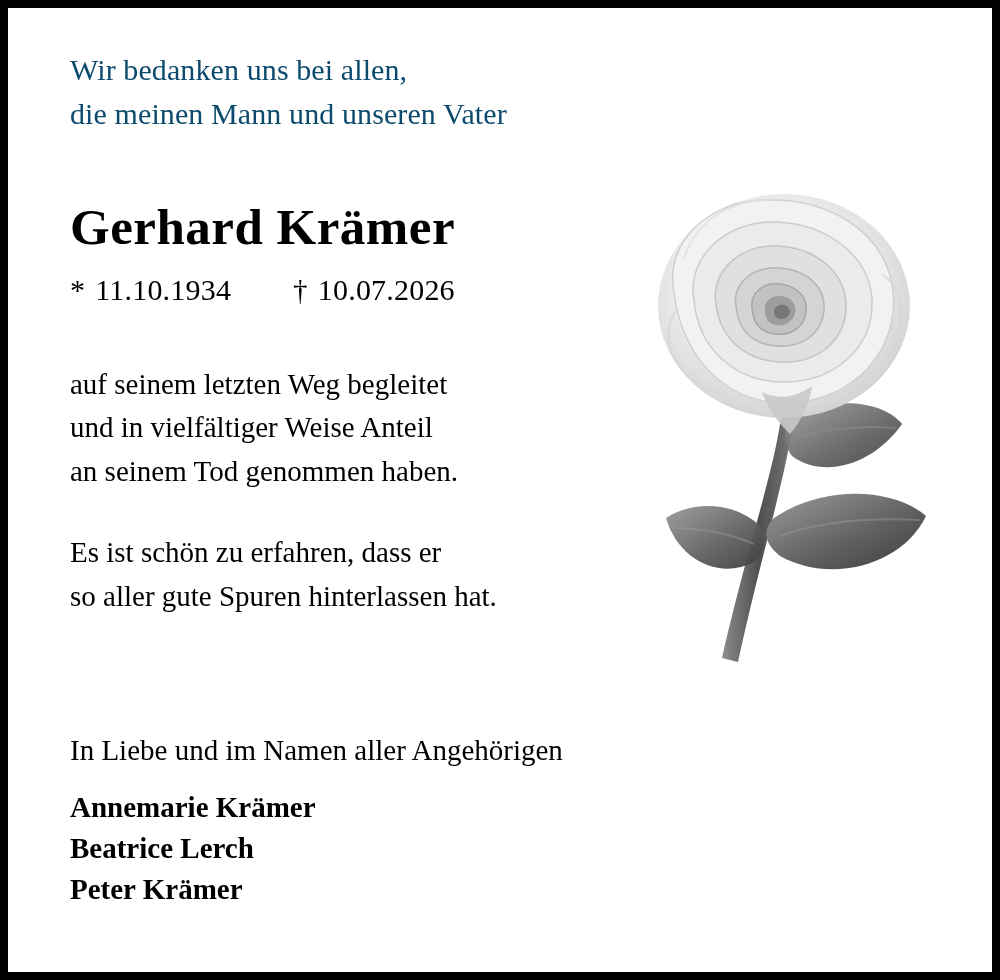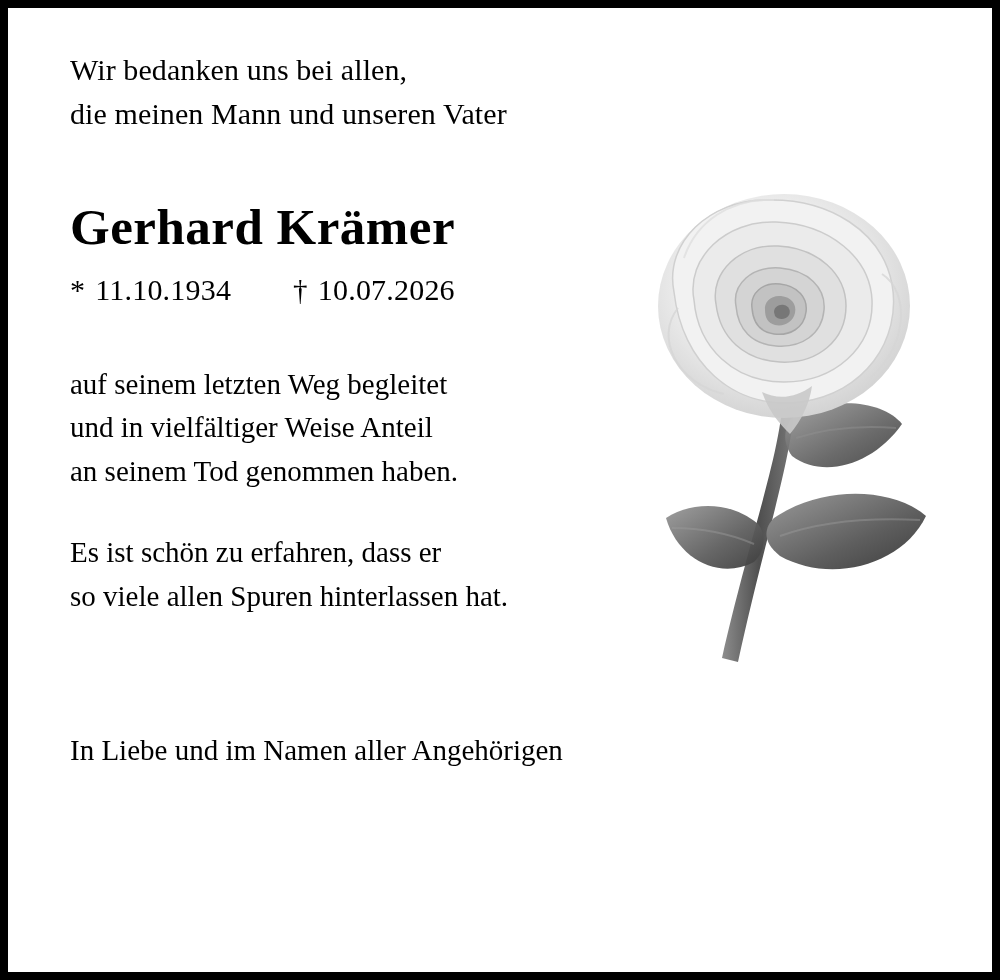--- a/index.html
+++ b/index.html
@@ -32,21 +32,21 @@
   .text-col {
     position: absolute;
     left: 62px;
     top: 40px;
     width: 600px;
   }
   .intro {
     font-size: 30px;
     line-height: 1.45;
     letter-spacing: 0.1px;
-    color: #000000;
+    color: #0c4a6e;
   }
   .intro div {
     white-space: nowrap;
   }
   .name {
     margin-top: 66px;
     font-size: 51px;
     font-weight: bold;
     letter-spacing: 0.5px;
     line-height: 1.05;
@@ -137,25 +137,30 @@
       </div>
 
       <div class="para para-1">
         <div>auf seinem letzten Weg begleitet</div>
         <div>und in vielfältiger Weise Anteil</div>
         <div>an seinem Tod genommen haben.</div>
       </div>
 
       <div class="para para-2">
         <div>Es ist schön zu erfahren, dass er</div>
-        <div>so viele allen Spuren hinterlassen hat.</div>
+        <div>so aller gute Spuren hinterlassen hat.</div>
       </div>
 
       <div class="closing">In Liebe und im Namen aller Angehörigen</div>
 
+      <div class="family">
+        <div>Annemarie Krämer</div>
+        <div>Beatrice Lerch</div>
+        <div>Peter Krämer</div>
+      </div>
 
     </div>
 
     <div class="rose">
       <svg viewBox="0 0 320 500" xmlns="http://www.w3.org/2000/svg">
         <defs>
           <radialGradient id="petalGrad" cx="45%" cy="40%" r="65%">
             <stop offset="0%" stop-color="#ffffff"></stop>
             <stop offset="55%" stop-color="#ededed"></stop>
             <stop offset="100%" stop-color="#cfcfcf"></stop>

